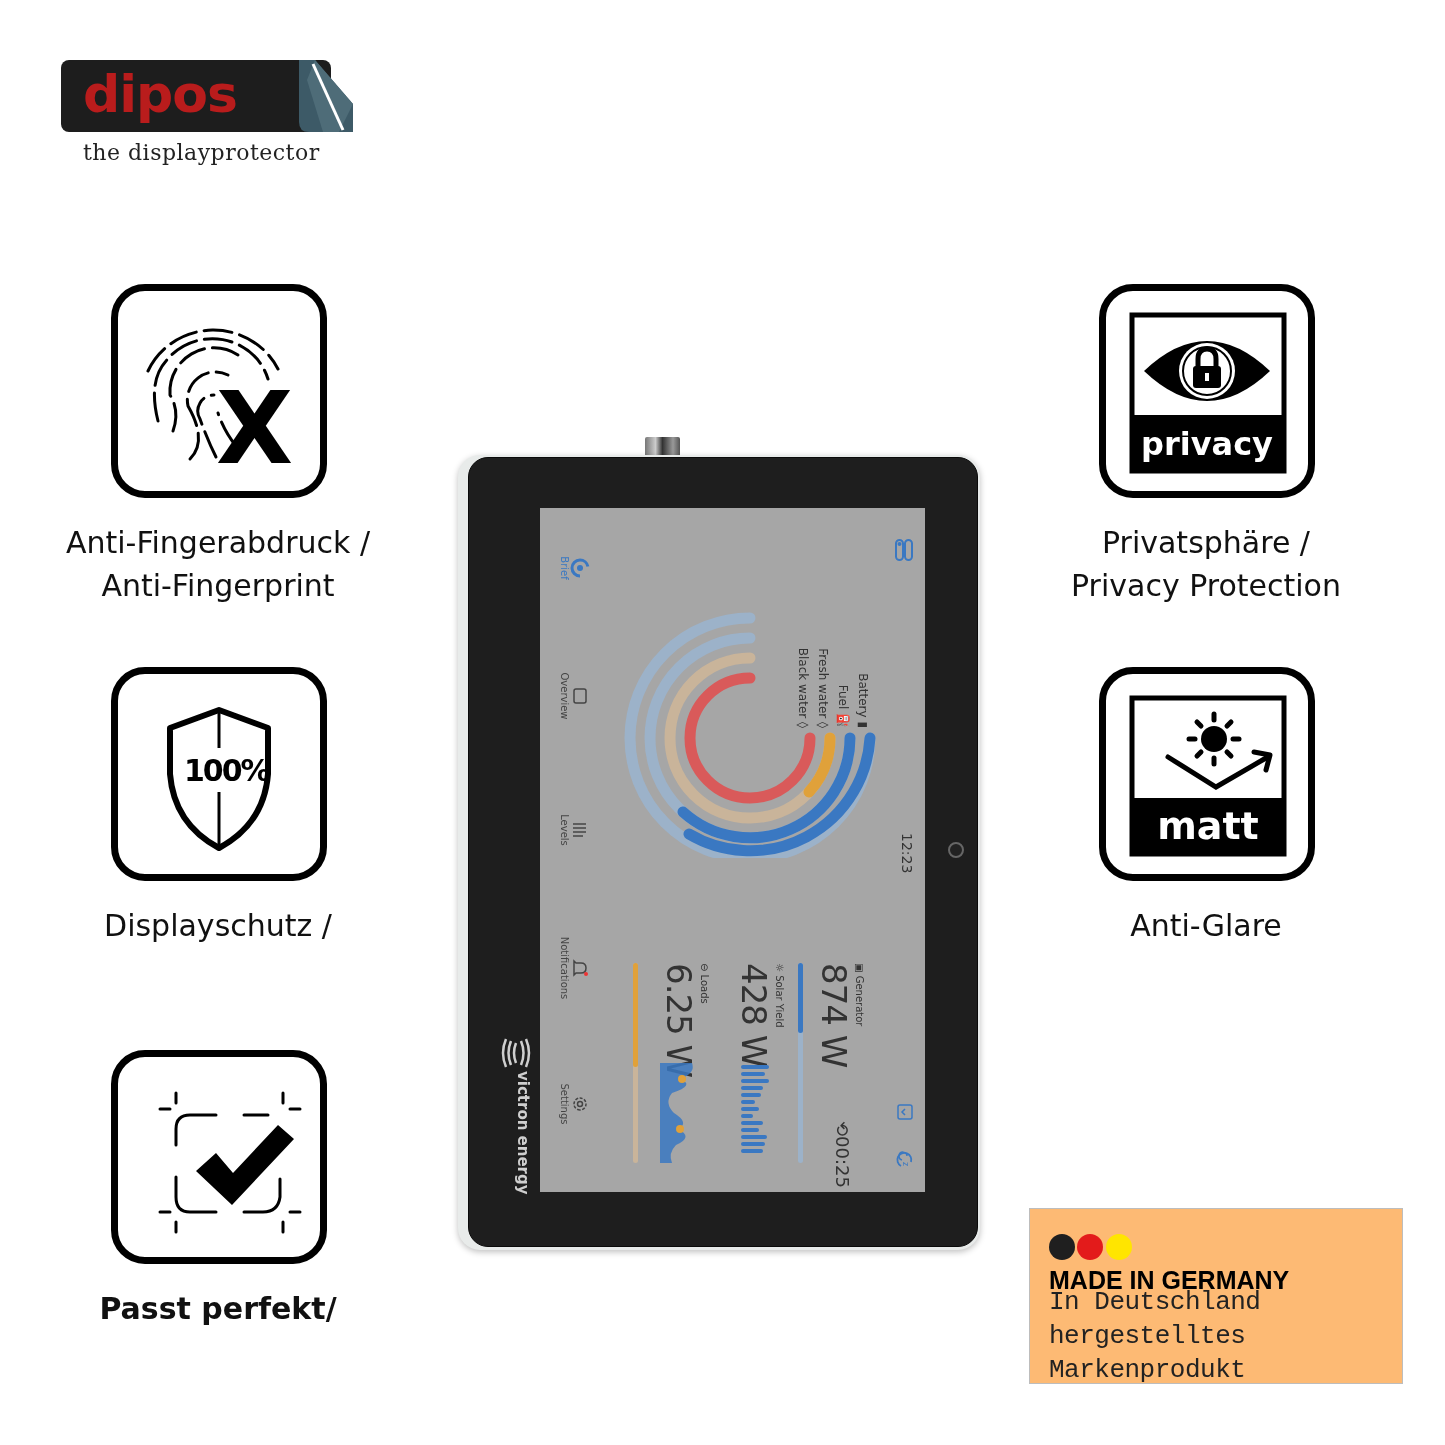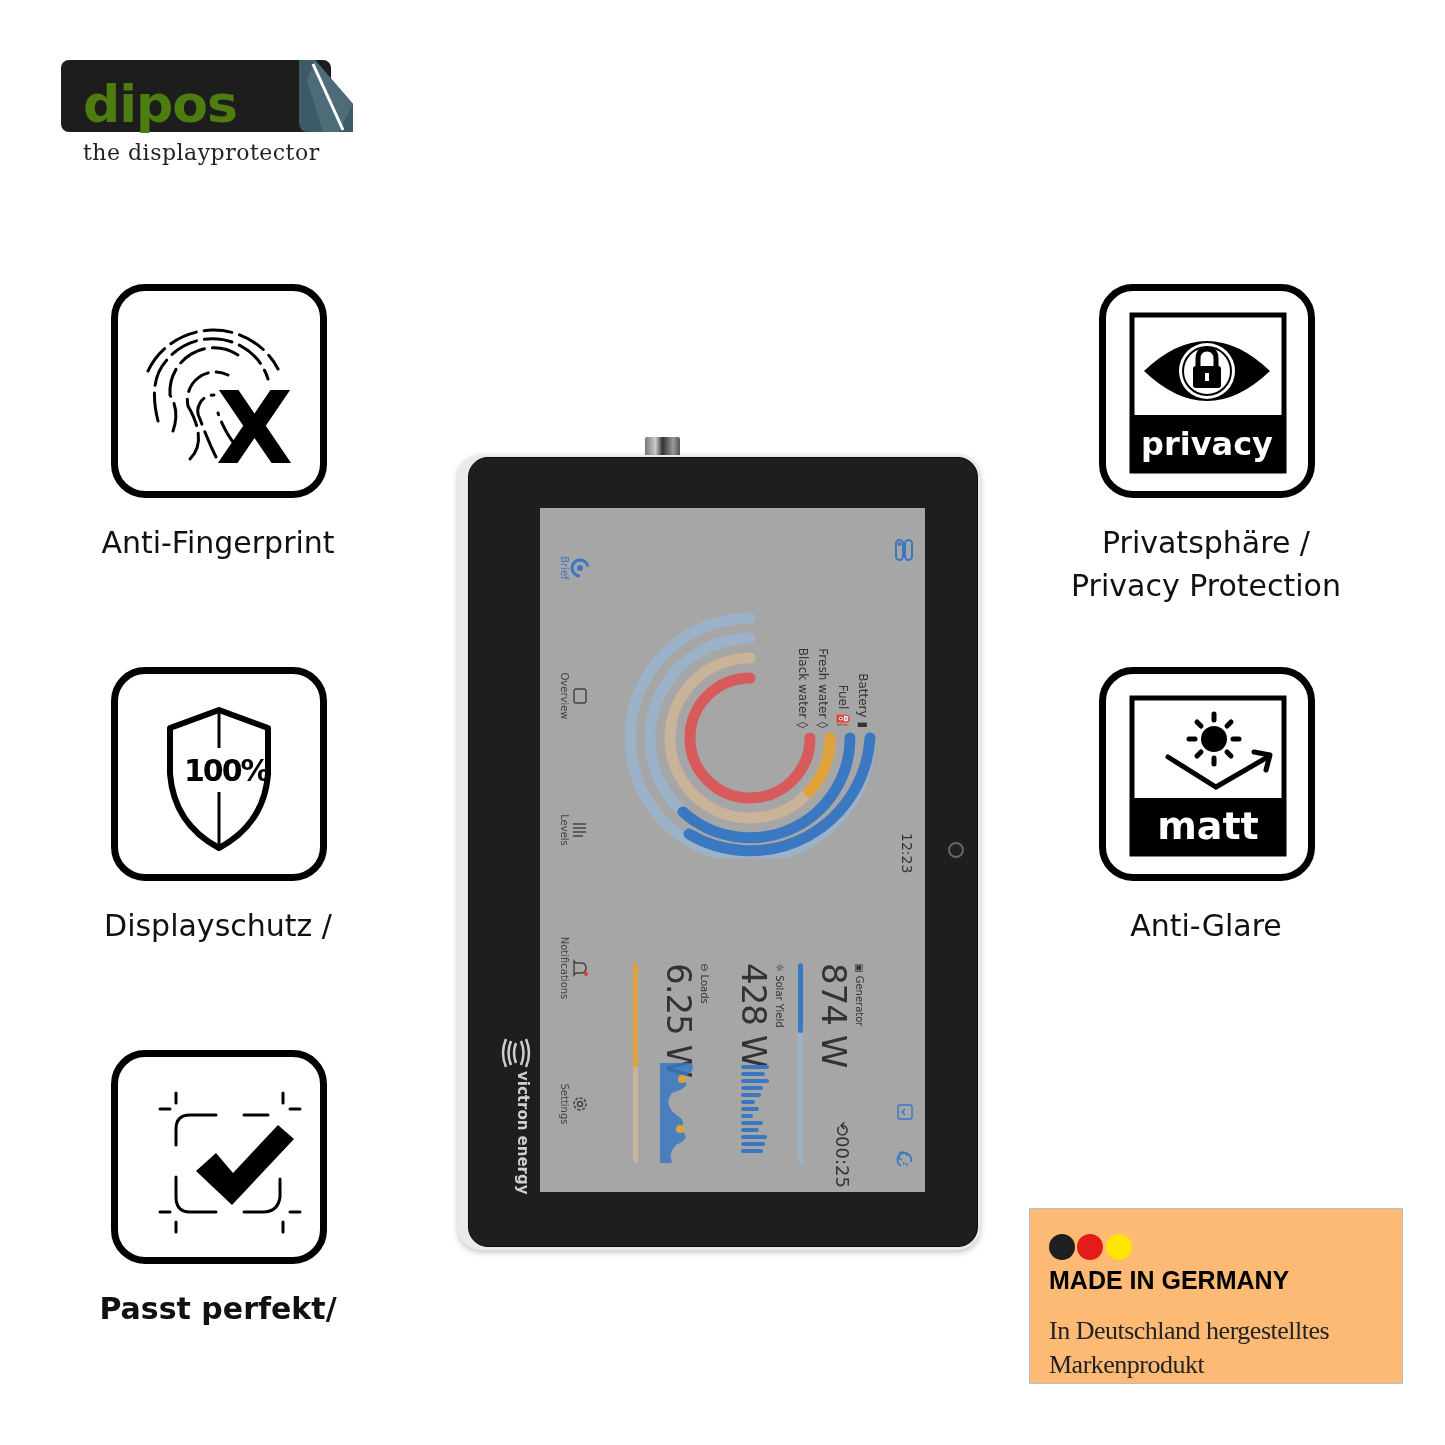--- a/index.html
+++ b/index.html
@@ -2,21 +2,21 @@
 <html><head>
 <meta charset="utf-8">
 <style>
   * { box-sizing: border-box; margin: 0; padding: 0; }
   html, body { width: 1445px; height: 1445px; background: #ffffff; overflow: hidden; }
   body { position: relative; font-family: "DejaVu Sans", sans-serif; color: #111; }
 
   
   .logo { position: absolute; left: 61px; top: 60px; width: 292px; height: 74px; }
   .logo-box { position: absolute; left: 0; top: 0; width: 270px; height: 72px; background: #1d1d1d; border-radius: 8px; }
-  .logo-word { position: absolute; left: 22px; top: 2px; font-family: "DejaVu Sans", sans-serif; font-weight: bold; font-size: 52px; color: #4d7c0f; letter-spacing: -1px; line-height: 64px; margin-top: 10px; }
+  .logo-word { position: absolute; left: 22px; top: 2px; font-family: "DejaVu Sans", sans-serif; font-weight: bold; font-size: 52px; color: #b91c1c; letter-spacing: -1px; line-height: 64px; }
   .logo-peel { position: absolute; left: 238px; top: 0; }
   .tagline { position: absolute; left: 83px; top: 140px; font-family: "DejaVu Serif", serif; font-size: 22px; letter-spacing: 0.5px; color: #222; }
 
   
   .tile { position: absolute; width: 216px; height: 214px; border: 7px solid #000; border-radius: 34px; background: #fff; }
   .tile svg { position: absolute; left: 0; top: 0; }
   .caption { position: absolute; width: 420px; text-align: center; font-family: "DejaVu Sans", sans-serif; font-size: 30px; line-height: 43px; color: #111; }
 
   
   .device-outer { position: absolute; left: 458px; top: 455px; width: 522px; height: 795px; background: #e8ebea; border-radius: 22px; box-shadow: 0 2px 6px rgba(0,0,0,0.25); }
@@ -35,21 +35,21 @@
   .nav-label { position: absolute; top: 20px; width: 120px; text-align: center; }
   .nav-icon { position: absolute; top: 0; left: 50px; }
   .big-val { font-size: 34px; color: #333; letter-spacing: -1px; }
   .small-label { font-size: 10px; color: #333; }
   .legend { position: absolute; font-size: 12px; color: #333; text-align: right; }
 
   
   .mig { position: absolute; left: 1029px; top: 1208px; width: 374px; height: 176px; border: 1.5px solid #bdbdbd; background: #fdba74; }
   .dot { position: absolute; top: 25px; width: 26px; height: 26px; border-radius: 50%; }
   .mig-title { position: absolute; left: 19px; top: 57px; font-family: "Liberation Sans", sans-serif; font-weight: bold; font-size: 25px; color: #000; }
-  .mig-sub { position: absolute; left: 19px; top: 105px; font-family: Liberation Serif, serif; font-size: 26px; line-height: 34px; color: #222; letter-spacing: -0.5px; }
+  .mig-sub { position: absolute; left: 19px; top: 76px; font-family: Liberation Mono, monospace; font-size: 26px; line-height: 34px; color: #222; letter-spacing: -0.5px; }
 </style>
 </head>
 <body>
 
 <div class="logo">
   <div class="logo-box"></div>
   <div class="logo-word">dipos</div>
   <svg class="logo-peel" width="56" height="74" viewBox="0 0 56 74">
     <path d="M0 0 L16 0 L54 44 L54 72 L10 72 Q0 72 0 62 Z" fill="#3d5a67"></path>
     <path d="M16 0 L54 44 L40 72 L24 72 L8 20 Z" fill="#4e6c78"></path>
@@ -66,20 +66,21 @@
       <path d="M40 130 Q30 90 48 70 A58 56 0 0 1 150 88"></path>
       <path d="M55 140 Q62 120 52 104 A44 44 0 0 1 120 64"></path>
       <path d="M72 168 Q90 150 70 115 A28 28 0 0 1 110 84"></path>
       <path d="M98 166 Q90 150 82 128 A16 16 0 0 1 96 104"></path>
       <path d="M118 155 Q106 140 100 122"></path>
     </g>
     <text x="98" y="172" font-family="DejaVu Sans, sans-serif" font-weight="bold" font-size="100" fill="#000">X</text>
   </svg>
 </div>
 <div class="caption" style="left:8px; top:521px;">
+  <div>Anti-Fingerabdruck /</div>
   <div>Anti-Fingerprint</div>
 </div>
 
 <div class="tile" style="left:111px; top:667px;">
   <svg width="202" height="200" viewBox="0 0 202 200">
     <path d="M101 36 L52 54 L52 100 Q56 150 101 174 Q146 150 150 100 L150 54 Z" fill="none" stroke="#000" stroke-width="6" stroke-linejoin="round"></path>
     <line x1="101" y1="38" x2="101" y2="74" stroke="#000" stroke-width="3"></line>
     <line x1="101" y1="118" x2="101" y2="172" stroke="#000" stroke-width="3"></line>
     <text x="66" y="107" font-family="DejaVu Sans, sans-serif" font-weight="bold" font-size="30" fill="#000" letter-spacing="-2">100%</text>
   </svg>

